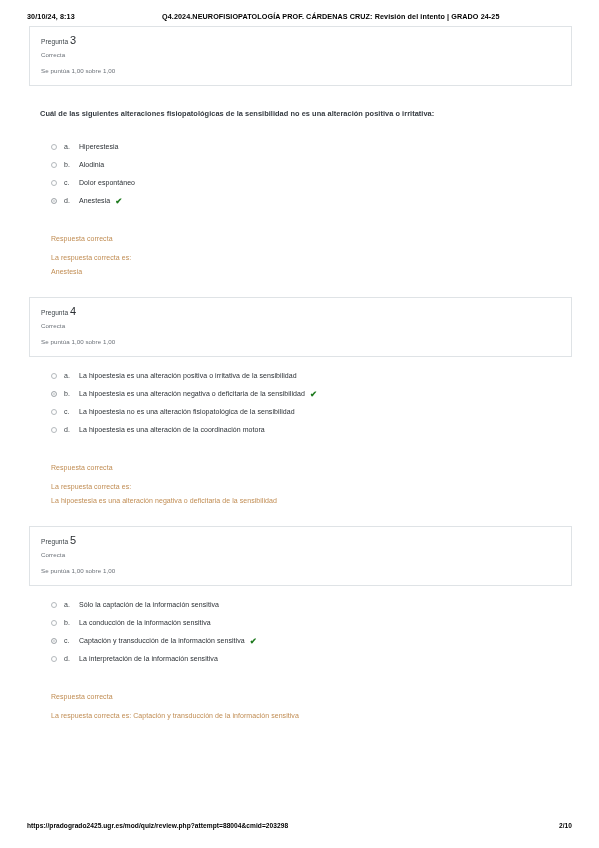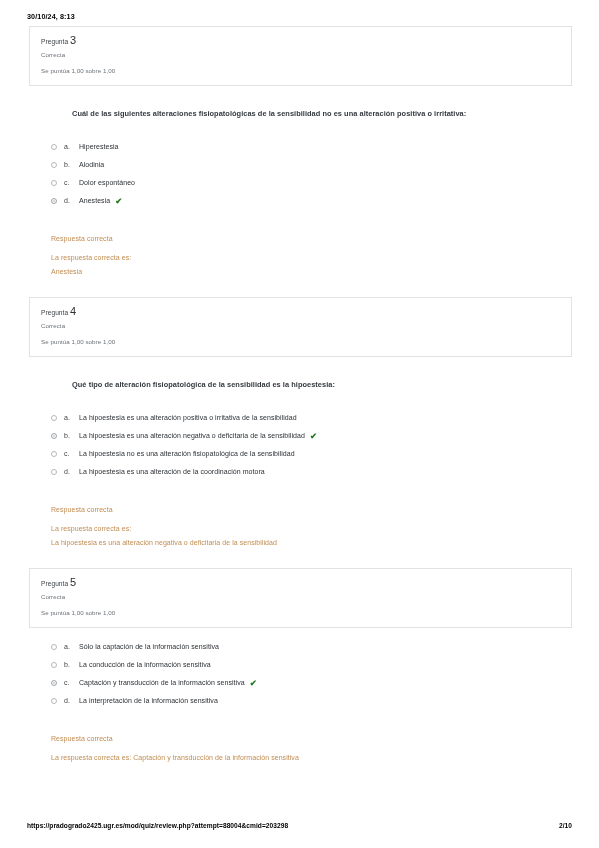--- a/index.html
+++ b/index.html
@@ -95,21 +95,20 @@
     box-sizing: border-box;
   }
   .q-text {
     font-size: 7.4px;
     font-weight: 700;
     color: #343a40;
     line-height: 12px;
     letter-spacing: 0.05px;
     padding-top: 22px;
     padding-bottom: 8px;
-    margin-left: 32px;
   }
 
   .answers {
     padding-left: 11px;
     padding-top: 10px;
   }
   .answer-row {
     display: flex;
     align-items: flex-start;
     height: 18px;
@@ -192,20 +191,21 @@
     right: 27px;
     top: 0;
     letter-spacing: 0.05px;
   }
 </style>
 </head>
 <body>
 
 <div class="print-header">
   <span class="ph-date">30/10/24, 8:13</span>
+  <span class="ph-title">Q4.2024.NEUROFISIOPATOLOGÍA PROF. CÁRDENAS CRUZ: Revisión del intento | GRADO 24-25</span>
 </div>
 
 <div class="page-body" id="questions-host">
     <div>
       <div class="question-card">
         <div class="q-info">
           <div class="q-number-line"><span>Pregunta</span> <span class="qnum">3</span></div>
           <div class="q-state">Correcta</div>
           <div class="q-grade">Se puntúa 1,00 sobre 1,00</div>
         </div>
@@ -246,21 +246,20 @@
     </div>
     <div>
       <div class="question-card">
         <div class="q-info">
           <div class="q-number-line"><span>Pregunta</span> <span class="qnum">4</span></div>
           <div class="q-state">Correcta</div>
           <div class="q-grade">Se puntúa 1,00 sobre 1,00</div>
         </div>
       </div>
       <div class="q-body">
-        <div class="q-text">Qué tipo de alteración fisiopatológica de la sensibilidad es la hipoestesia:</div>
         <div class="answers">
           <div class="answer-row">
             <span class="radio"></span>
             <span class="ans-letter">a.</span>
             <span class="ans-text">La hipoestesia es una alteración positiva o irritativa de la sensibilidad</span>
           </div>
           <div class="answer-row">
             <span class="radio checked"></span>
             <span class="ans-letter">b.</span>
             <span class="ans-text">La hipoestesia es una alteración negativa o deficitaria de la sensibilidad</span>

